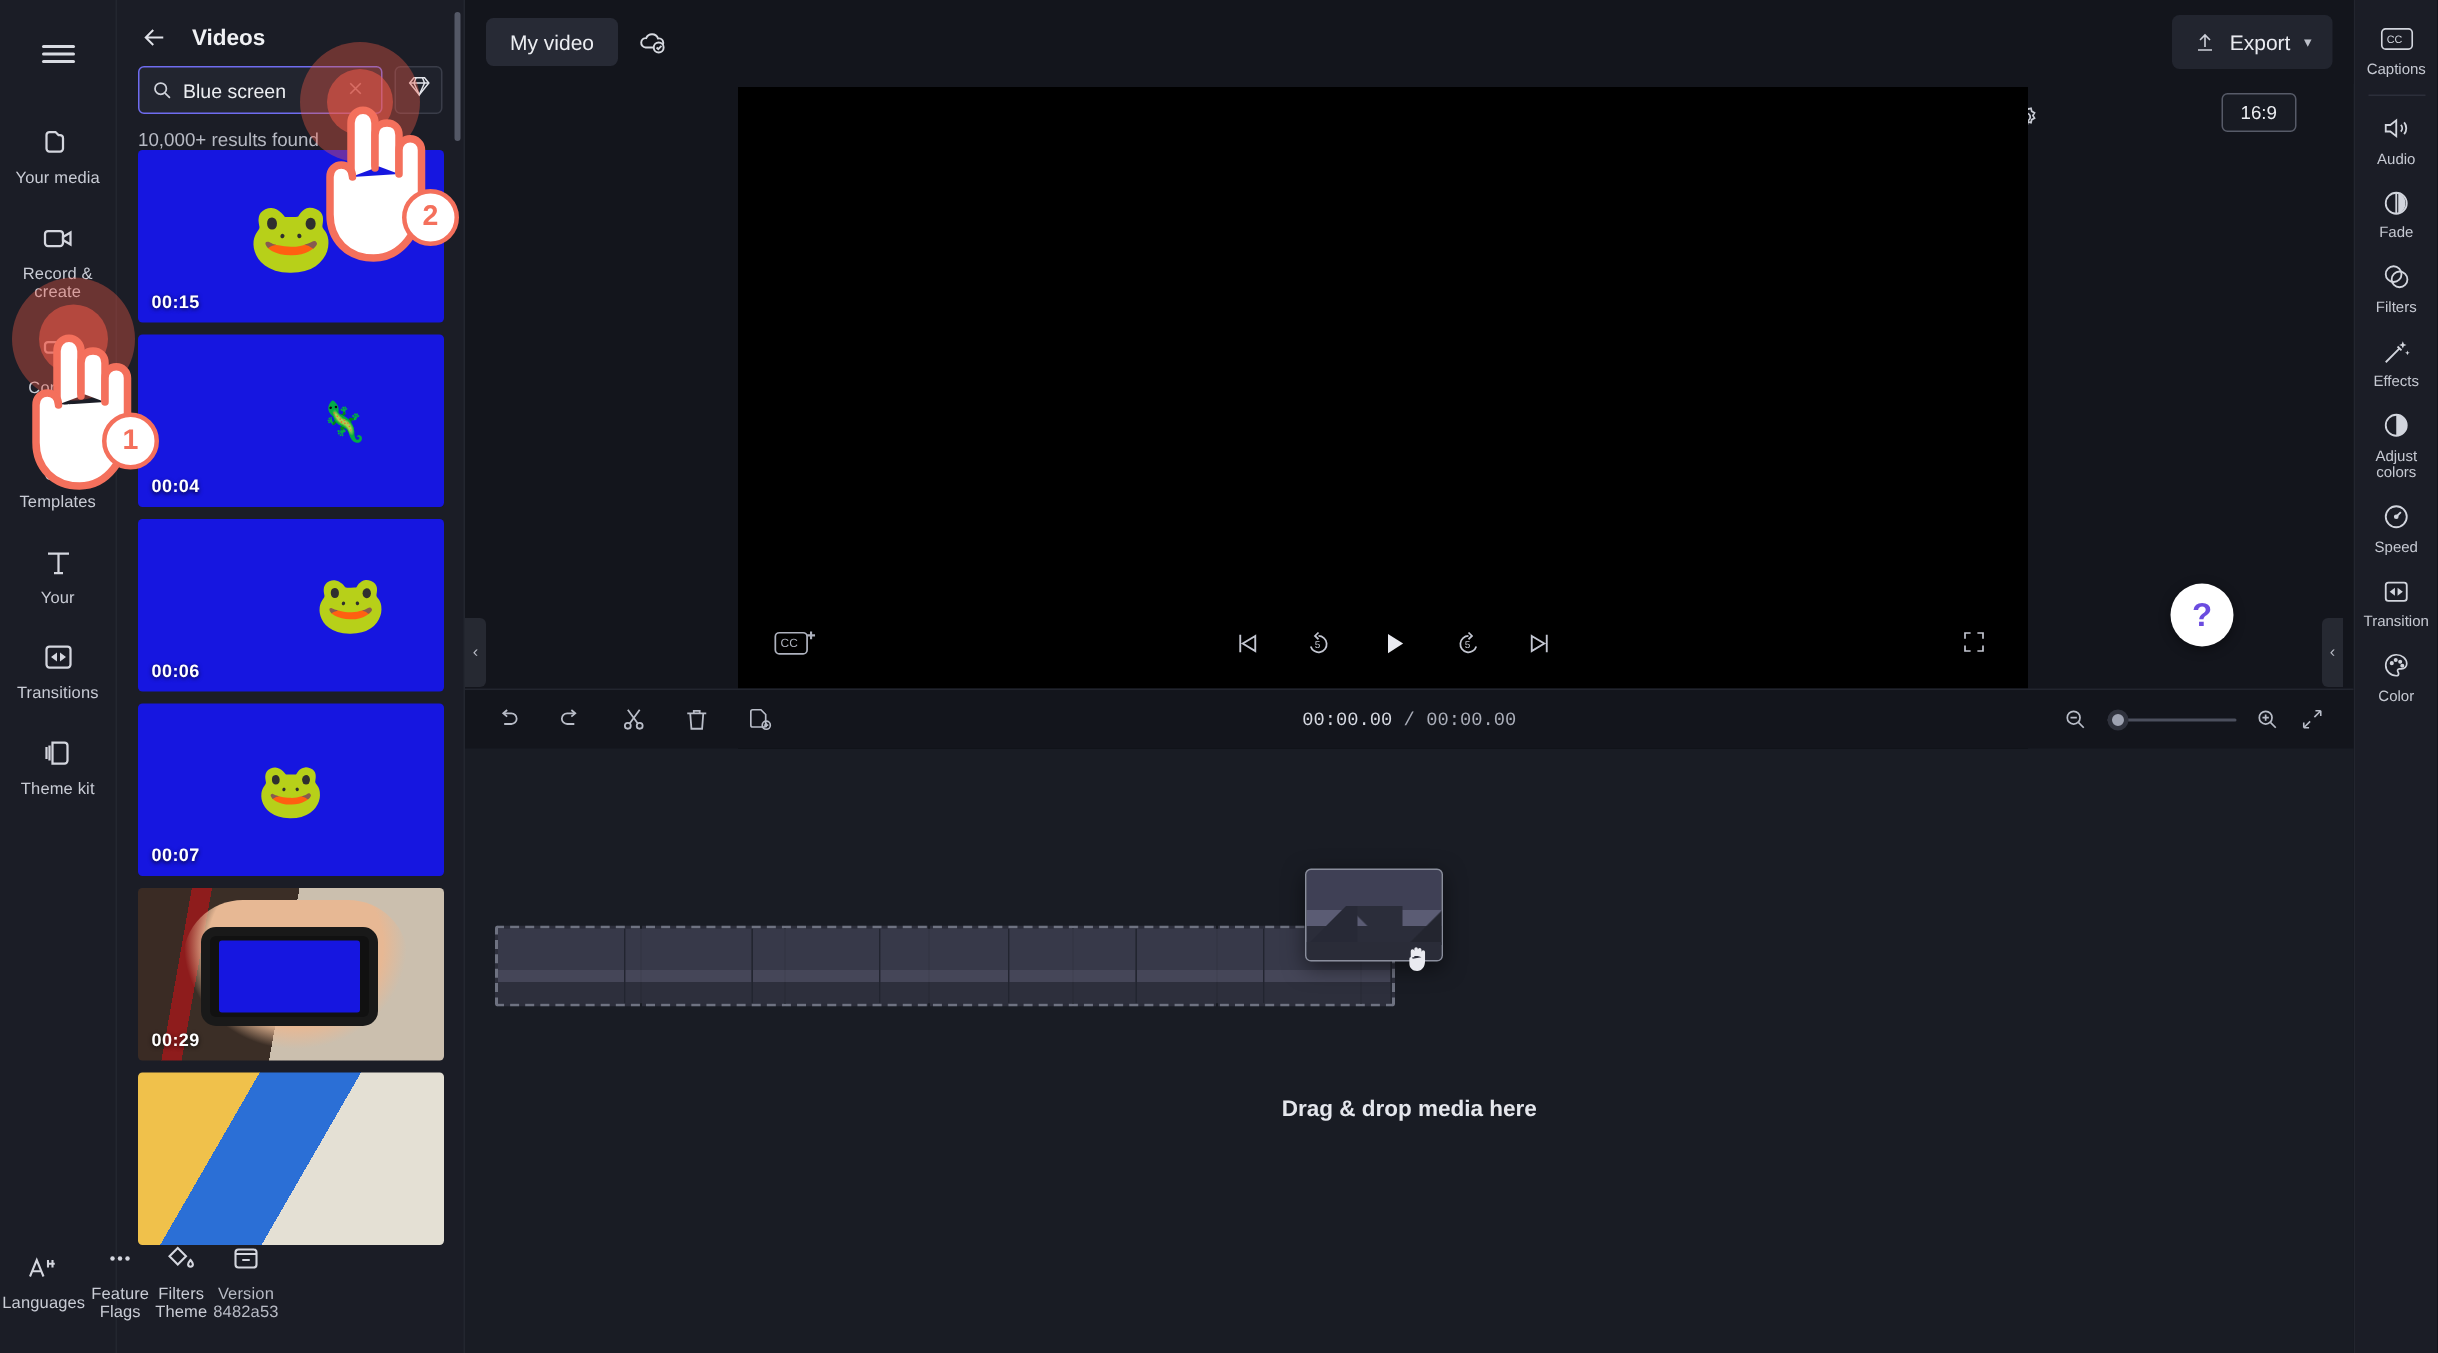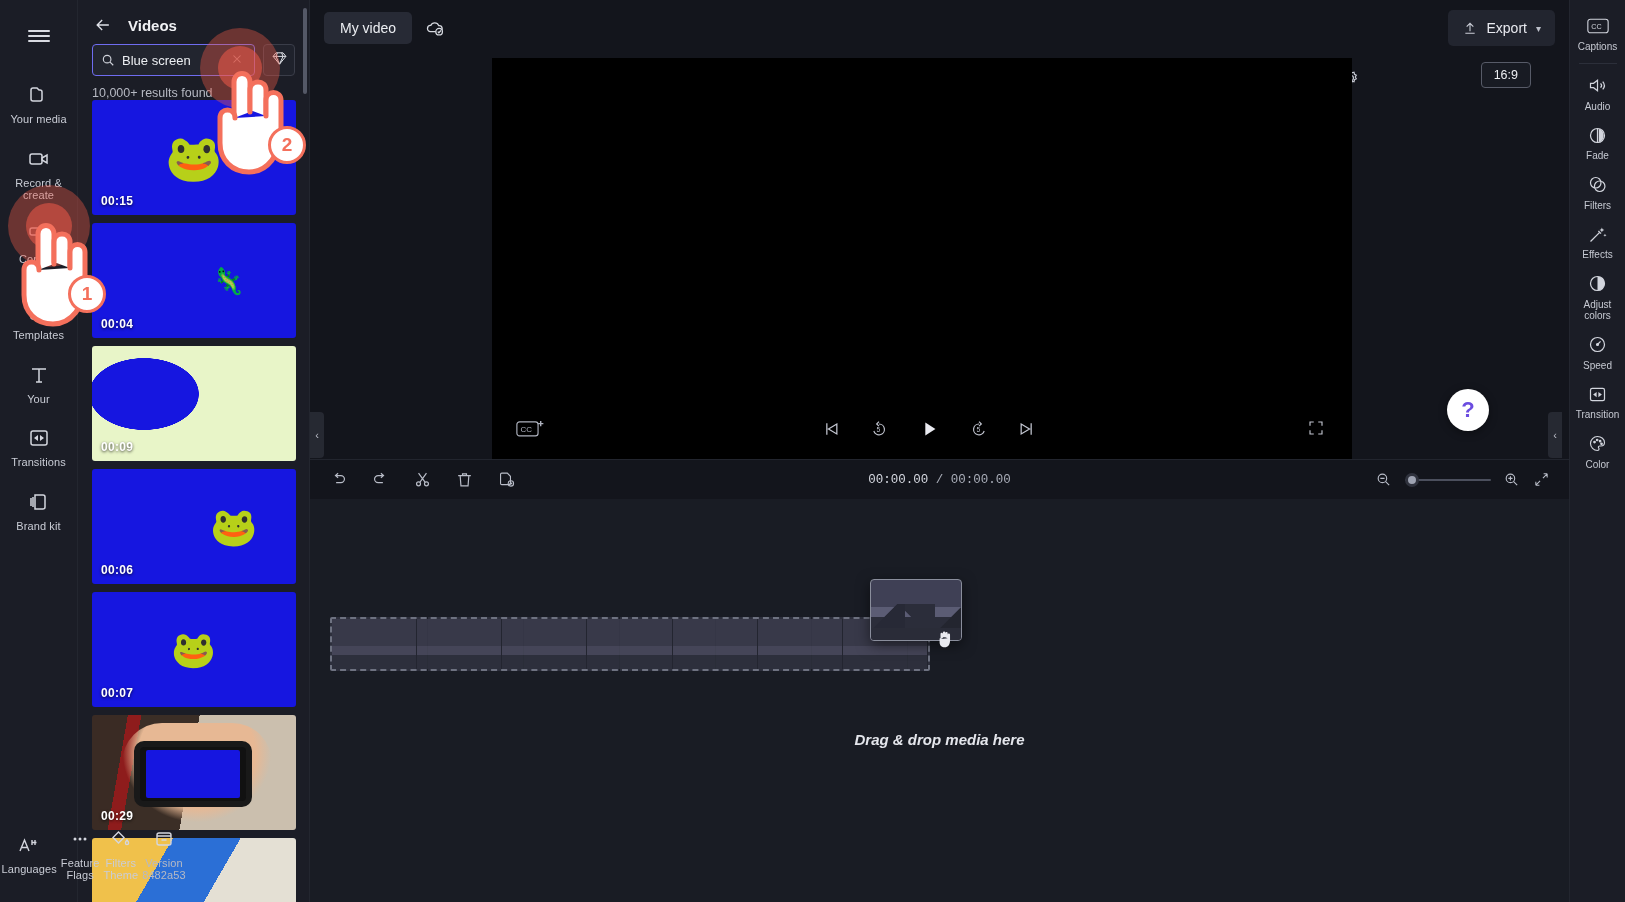--- a/index.html
+++ b/index.html
@@ -161,21 +161,21 @@
   .tl-zoom { margin-left: auto; display: flex; align-items: center; gap: 12px; }
   .tl-zoom .zi { width: 18px; height: 18px; color: #b9bdc8; cursor: pointer; }
   .zoom-slider { width: 86px; height: 14px; position: relative; }
   .zoom-slider .track { position: absolute; left: 0; right: 0; top: 6px; height: 2px; background: #4b4f5d; border-radius: 1px;}
   .zoom-slider .knob { position: absolute; left: 0; top: 0; width: 14px; height: 14px; border-radius: 50%; background: #9ea3b2; border: 3px solid #2f323d;}
   .tl-body {
     flex: 1 1 auto; background: #191c24; position: relative; overflow: hidden;
   }
   .drop-zone-text {
     position: absolute; left: 0; right: 0; top: 232px; text-align: center;
-    font-size: 15px; font-weight: 600; color: #e4e6ec; font-style: italic;
+    font-size: 15px; font-weight: 600; color: #e4e6ec;
   }
   .drop-outline {
     position: absolute; left: 20px; top: 118px; width: 600px; height: 54px;
     border: 2px dashed #6e7281; border-radius: 2px; overflow: hidden;
     background: repeating-linear-gradient(90deg, #2d2f3c 0 95px, #33354400 95px 96px);
   }
   .drop-outline .frames { position:absolute; inset:0; display:flex; }
   .drop-outline .frames i {
     flex: 1 1 0; border-right: 1px solid #22242e;
     background: linear-gradient(180deg,#3a3b4c 0 55%, #4a4a5d 55% 72%, #2e303c 72% 100%);
@@ -305,21 +305,21 @@
       <span class="lbl">Transitions</span>
     </div>
 
     <div class="rail-item">
       <span class="ico">
         <svg width="24" height="24" viewBox="0 0 24 24" fill="none" stroke="currentColor" stroke-width="1.5">
           <path d="M8 5h8a2 2 0 0 1 2 2v10a2 2 0 0 1-2 2H8z"></path>
             <path d="M6 7v10M4 8v8"></path>
         </svg>
       </span>
-      <span class="lbl">Brand kit</span>
+      <span class="lbl">Theme kit</span>
     </div>
 
     <div class="rail-spacer"></div>
 
     <div class="rail-bottom">
       <div class="rail-divider"></div>
 
       <div class="rail-item">
         <span class="ico">
           <svg width="24" height="24" viewBox="0 0 24 24" fill="none" stroke="currentColor" stroke-width="1.4">
@@ -405,23 +405,20 @@
         <span class="art">
             <span class="emoji">🐸</span>
           </span>
         <span class="dur">00:15</span>
       </div>
       <div class="thumb t-blue">
         <span class="art" style="justify-content:center;padding-left:70px;">
             <span class="emoji" style="font-size:26px;">🦎</span>
           </span>
         <span class="dur">00:04</span>
-      </div>
-      <div class="thumb t-green-abstract">
-        <span class="dur">00:09</span>
       </div>
       <div class="thumb t-blue">
         <span class="art" style="justify-content:center;padding-left:80px;">
             <span class="emoji" style="font-size:38px;">🐸</span>
           </span>
         <span class="dur">00:06</span>
       </div>
       <div class="thumb t-blue">
         <span class="art">
             <span class="emoji" style="font-size:36px;">🐸</span>

